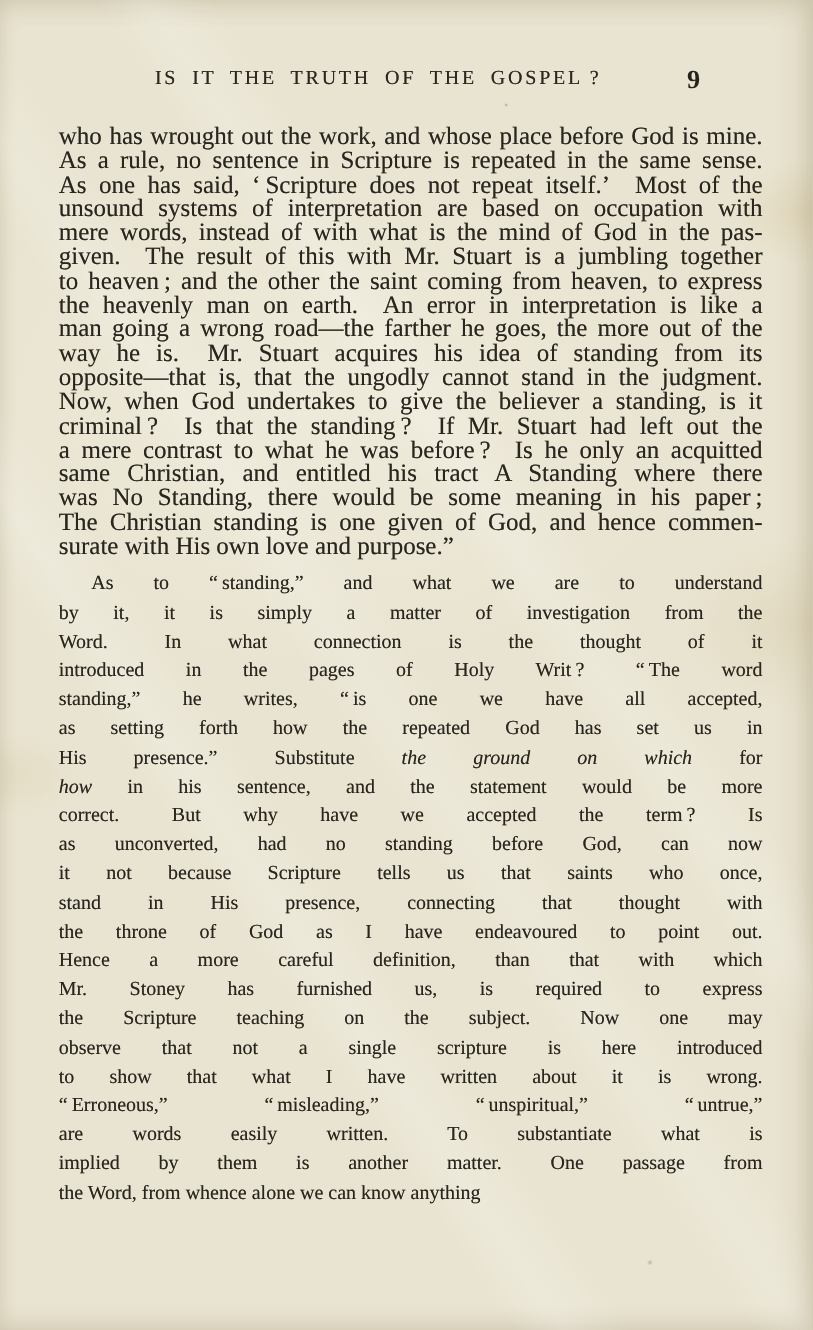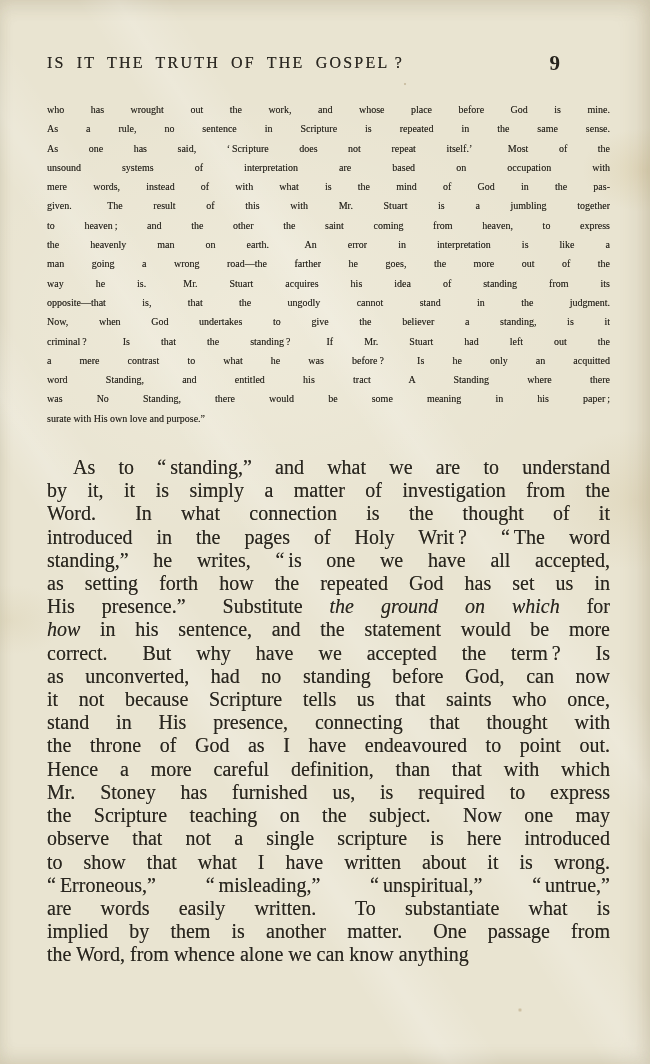--- a/index.html
+++ b/index.html
@@ -22,30 +22,30 @@
     position:absolute; inset:0; pointer-events:none;
     background:
       linear-gradient(56deg,
         transparent 30%, rgba(255,255,255,.20) 33%, transparent 37%,
         transparent 44%, rgba(255,255,255,.16) 47%, transparent 51%,
         transparent 58%, rgba(255,255,255,.18) 61%, transparent 65%);
   }
   .content { position:absolute; left:47px; top:54px; width:563px; }
   .running-head { position:relative; height:24px; margin-bottom:22px; }
   .head-title {
-    padding-right:52px;
+    text-align:center; padding-right:52px;
     font-size:16px; letter-spacing:2.2px; word-spacing:5px;
     color:#2b2822; text-shadow:0 0 .5px rgba(35,32,26,.65);
   }
   .page-num {
     position:absolute; right:50px; top:-3px;
     font-size:21px; font-weight:bold; color:#26231d;
   }
-  .bq { font-size:10px; line-height:19.3px;margin-top:20px; }
-  .ml-wrap { margin-top:28px; font-size:20px; line-height:23.2px; }
+  .bq { font-size:20px; line-height:19.3px;margin-top:20px; }
+  .ml-wrap { margin-top:8px; font-size:16px; line-height:23.2px; }
   .jline { text-align:justify; text-align-last:justify; text-shadow:0 0 .5px rgba(38,34,28,.55); }
   .jlast { text-align-last:left; }
   .indent { padding-left:26px; }
   .it { font-style:italic;font-family:Liberation Serif, serif; }
 </style>
 </head>
 <body>
 
 <div class="watermark"></div>
 
@@ -64,22 +64,23 @@
     <div class="jline">mere words, instead of with what is the mind of God in the pas-</div>
     <div class="jline">given.  The result of this with Mr. Stuart is a jumbling together</div>
     <div class="jline">to heaven ; and the other the saint coming from heaven, to express</div>
     <div class="jline">the heavenly man on earth.  An error in interpretation is like a</div>
     <div class="jline">man going a wrong road—the farther he goes, the more out of the</div>
     <div class="jline">way he is.  Mr. Stuart acquires his idea of standing from its</div>
     <div class="jline">opposite—that is, that the ungodly cannot stand in the judgment.</div>
     <div class="jline">Now, when God undertakes to give the believer a standing, is it</div>
     <div class="jline">criminal ?  Is that the standing ?  If Mr. Stuart had left out the</div>
     <div class="jline">a mere contrast to what he was before ?  Is he only an acquitted</div>
-    <div class="jline">word Standing, and entitled his tract A Standing where there</div>
+    <div class="jline">same Christian, and entitled his tract A Standing where there</div>
     <div class="jline">was No Standing, there would be some meaning in his paper ;</div>
+    <div class="jline">The Christian standing is one given of God, and hence commen-</div>
     <div class="jline jlast">surate with His own love and purpose.”</div>
   </div>
 
   <div class="ml-wrap">
     <div class="jline indent">As to “ standing,” and what we are to understand</div>
     <div class="jline">by it, it is simply a matter of investigation from the</div>
     <div class="jline">Word.  In what connection is the thought of it</div>
     <div class="jline">introduced in the pages of Holy Writ ?  “ The word</div>
     <div class="jline">standing,” he writes, “ is one we have all accepted,</div>
     <div class="jline">as setting forth how the repeated God has set us in</div>

